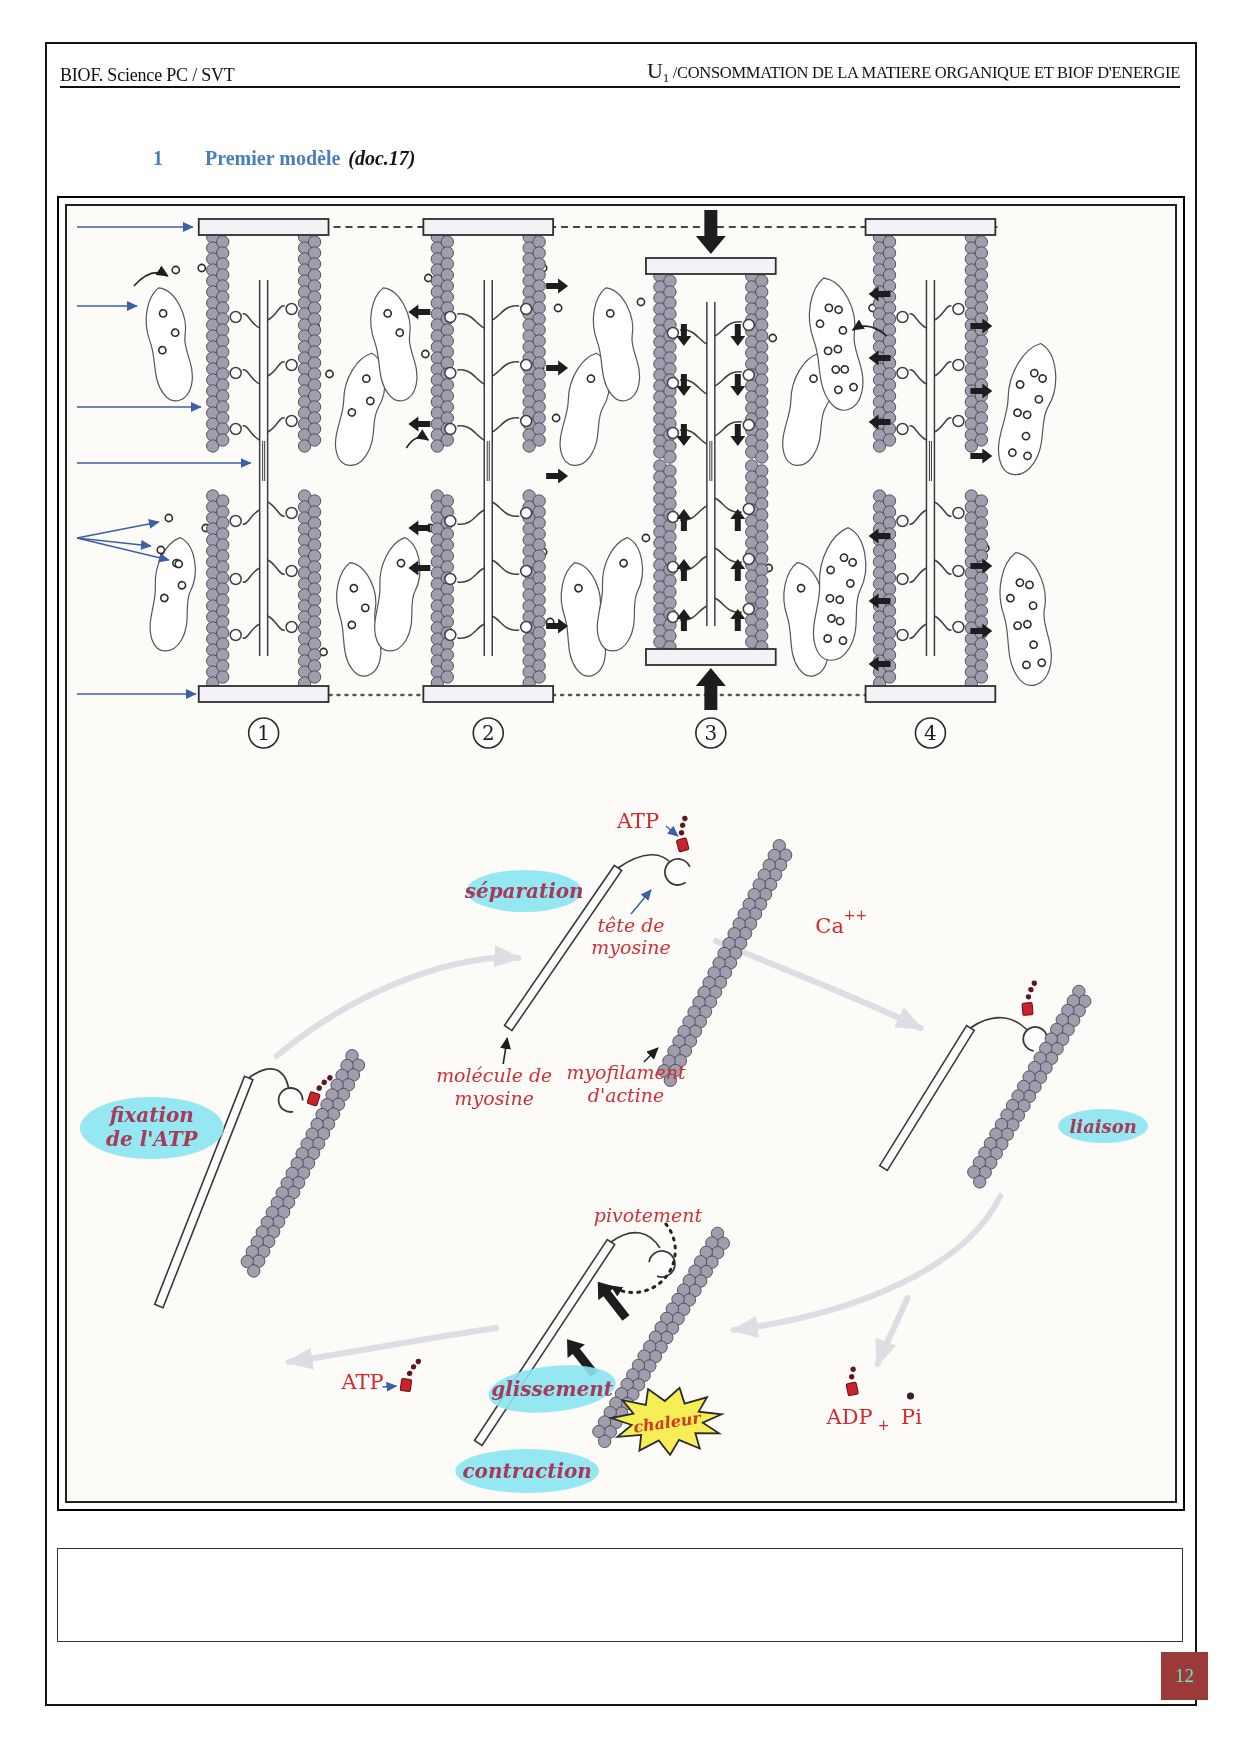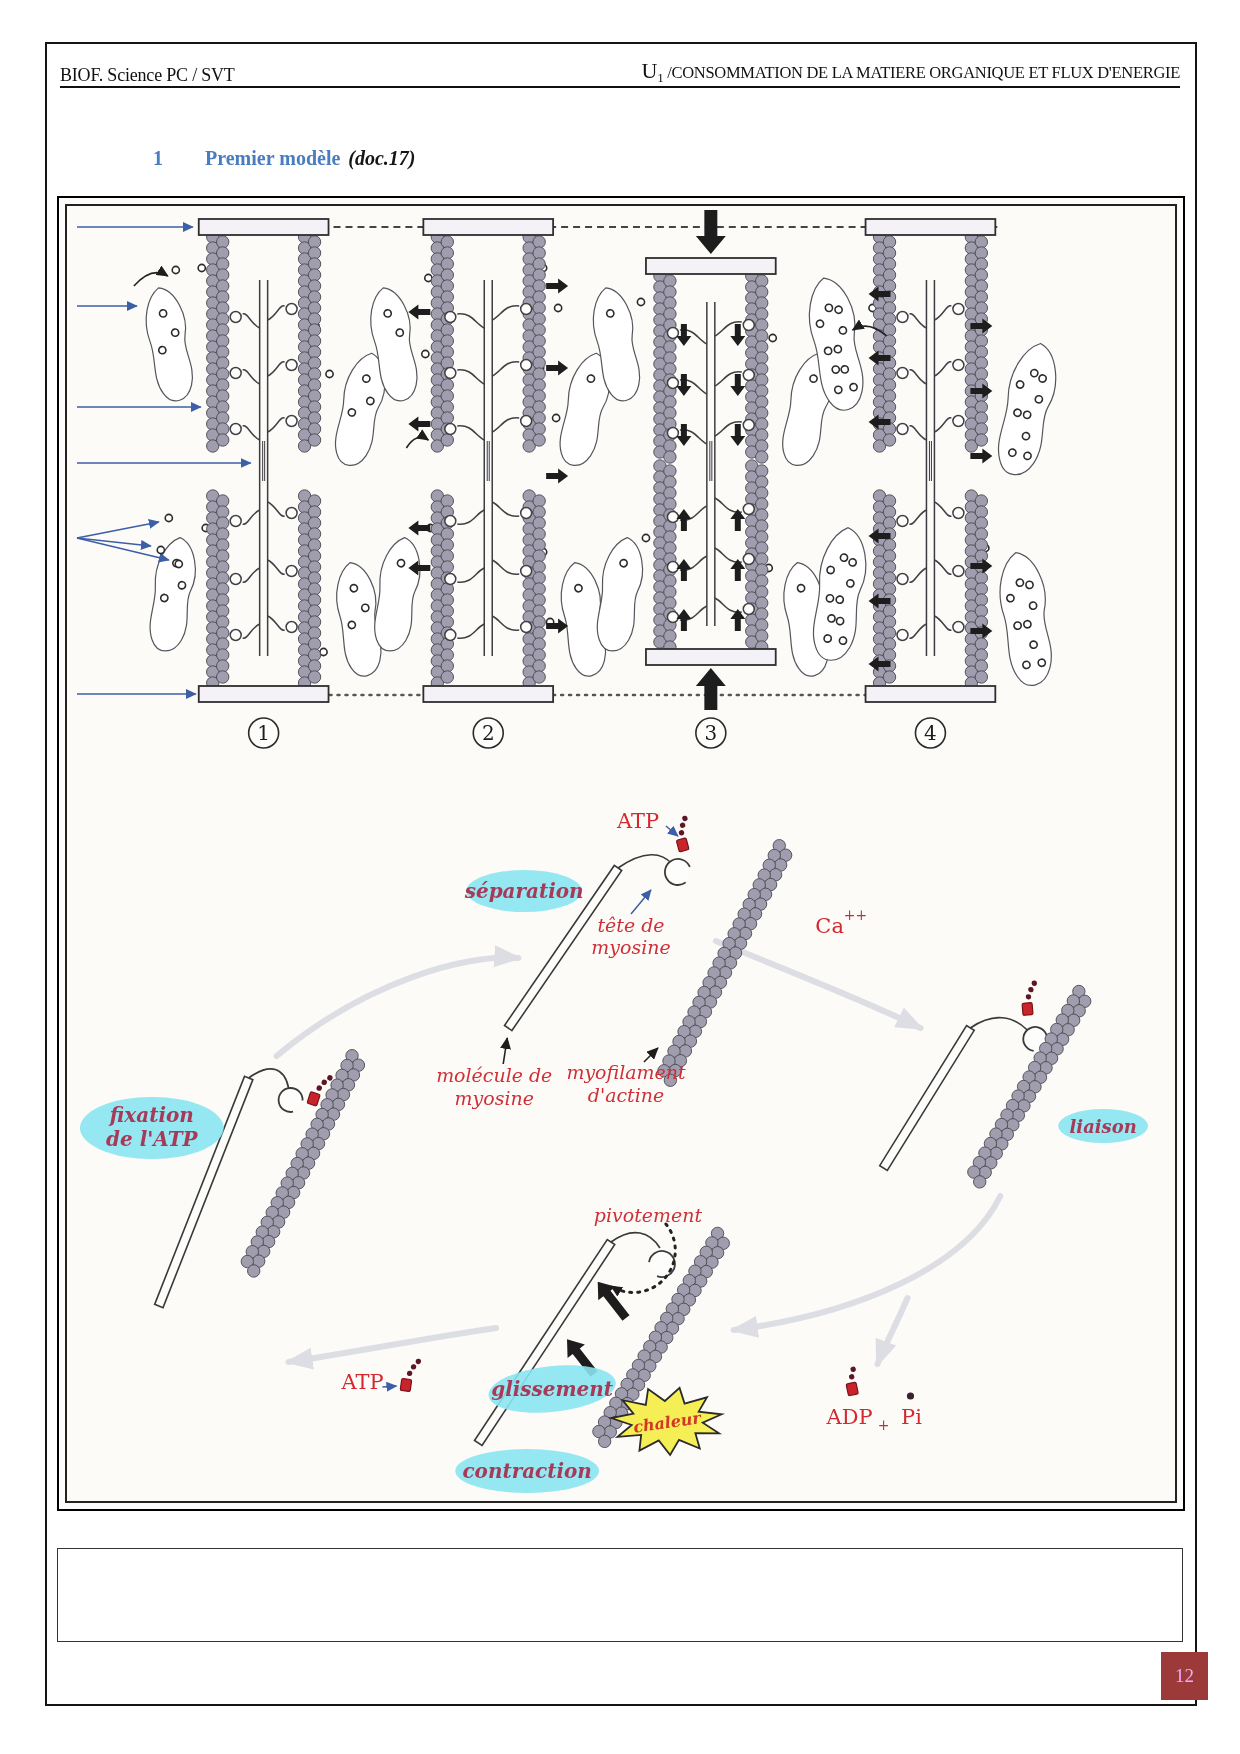--- a/index.html
+++ b/index.html
@@ -32,41 +32,41 @@
   .fig-box svg{position:absolute;left:0;top:0;width:100%;height:100%;}
   
   .empty-box{position:absolute;left:57px;top:1548px;width:1124px;height:92px;
         border:1.5px solid #333;background:#fff;}
   
   .footer{position:absolute;left:75px;top:1658px;width:1080px;display:flex;
         justify-content:space-between;font-size:17.5px;}
   .footer .u{text-decoration:underline;}
   .footer sub{font-size:12px;}
   .page-num{position:absolute;left:1161px;top:1652px;width:47px;height:48px;
-        background:#9b3a38;color:#f0abfc;display:flex;align-items:center;justify-content:center;
+        background:#9b3a38;color:#5eead4;display:flex;align-items:center;justify-content:center;
         font-size:19px;}
   
   text{text-anchor:middle;}
   .t-atp{fill:#d2282e;font:21px "DejaVu Serif",serif;}
   .t-atp-sm{fill:#d2282e;font:14px "DejaVu Serif",serif;}
   .t-red{fill:#cf3038;font:italic 19px "DejaVu Serif",serif;}
   .t-bub{fill:#a63a58;font:italic 700 20px "DejaVu Serif",serif;}
   .t-bub-sm{fill:#a63a58;font:italic 700 18px "DejaVu Serif",serif;}
   .t-chaleur{fill:#d53527;font:italic 700 16px "DejaVu Serif",serif;}
   .t-num{fill:#1d1d1d;font:20px "DejaVu Serif",serif;}
 </style>
 </head>
 <body>
 
 <div class="page">
   <div class="outer-border"></div>
 
   <div class="header">
     <span class="header-left">BIOF. Science PC / SVT</span>
-    <span class="header-right"><span class="unit">U</span><sub>1</sub><span> /CONSOMMATION DE LA MATIERE ORGANIQUE ET FLUX D'ENERGIE</span></span>
+    <span class="header-right"><span class="unit">U</span><sub>1</sub><span> /CONSOMMATION DE LA MATIERE ORGANIQUE ET BIOF D'ENERGIE</span></span>
   </div>
 
 
   <div class="sub-heading">
     <span class="num">1</span><span class="stitle">Premier modèle</span><span class="ref">(doc.17)</span>
   </div>
 
   <div class="doc-wrap">
     <div class="fig-box">
       <svg id="fig" viewBox="0 0 1110 1295" preserveAspectRatio="none">

